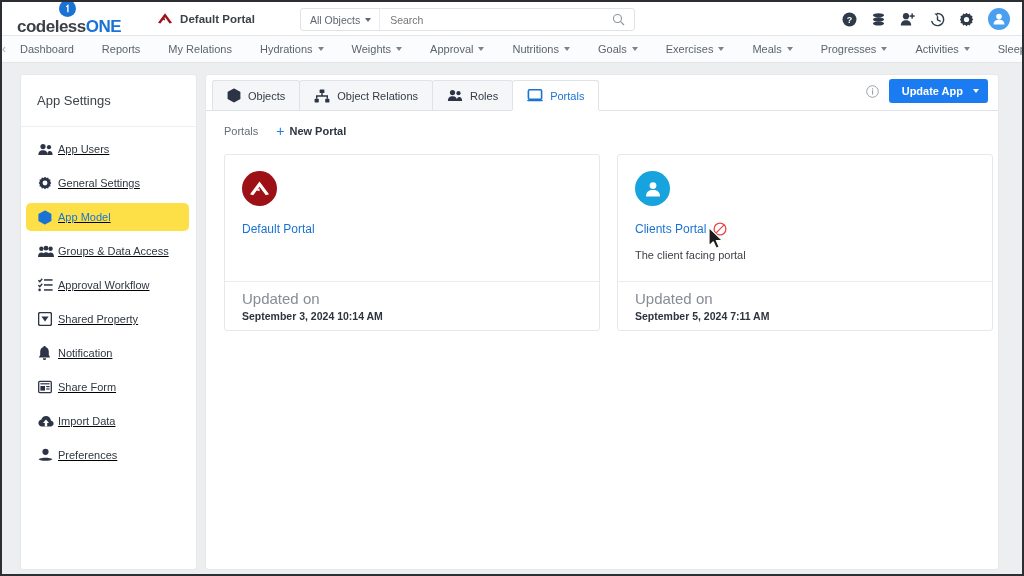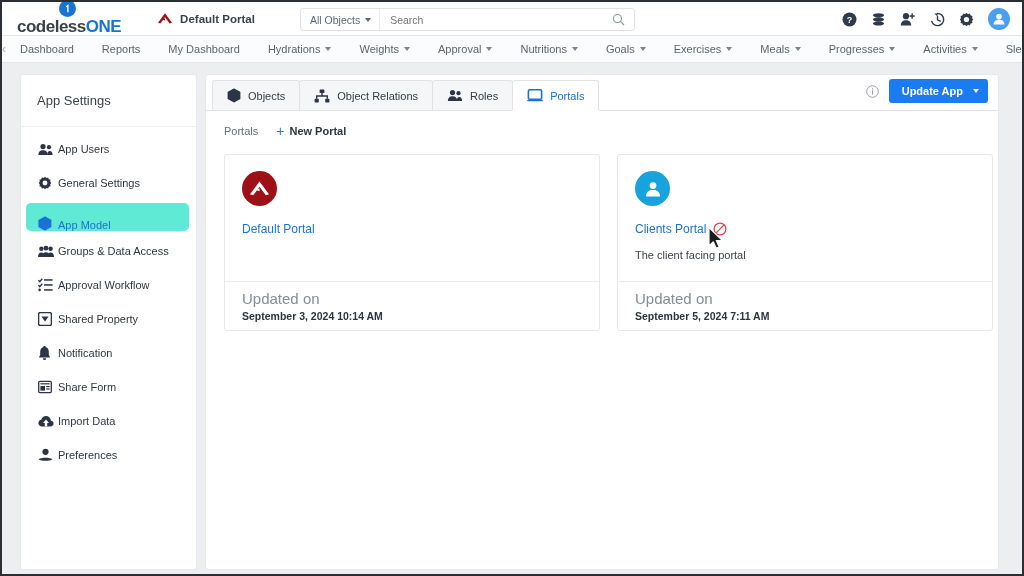--- a/index.html
+++ b/index.html
@@ -128,36 +128,35 @@
     border: 1px solid #e6e8eb;
     border-radius: 3px;
   }
   .sidebar-title {
     height: 52px;
     display: flex; align-items: center;
     padding-left: 16px;
     font-size: 13px; color: #3c4249;
     border-bottom: 1px solid #edeff1;
   }
-  .side-list { padding: 8px 7px 0 5px; }
+  .side-list { padding: 8px 7px 0 5px; text-decoration: underline; }
   .side-item {
     display: flex; align-items: center;
     height: 28px;
     margin-bottom: 6px;
     padding-left: 12px;
     border-radius: 5px;
     font-size: 11px;
     color: #2f3742;
     cursor: pointer;
   }
   .side-item .sglyph { width: 20px; display: flex; align-items: center; }
   .side-item.active {
-    background: #5eead4;
+    background: #fde047;
     color: #1a73d4;
-    align-items: flex-end;
   }
 
   
   .main {
     position: absolute; left: 203px; top: 72px;
     width: 794px; height: 496px;
     background: #fff;
     border: 1px solid #e6e8eb;
     border-radius: 3px;
   }
@@ -341,21 +340,21 @@
   <div class="navbar">
     <div class="nav-arrow">‹</div>
     <div class="nav-items" id="nav-items">
         <div class="nav-item">
           <span>Dashboard</span>
         </div>
         <div class="nav-item">
           <span>Reports</span>
         </div>
         <div class="nav-item">
-          <span>My Dashboard</span>
+          <span>My Relations</span>
         </div>
         <div class="nav-item">
           <span>Hydrations</span>
           <span class="caret"></span>
         </div>
         <div class="nav-item">
           <span>Weights</span>
           <span class="caret"></span>
         </div>
         <div class="nav-item">

